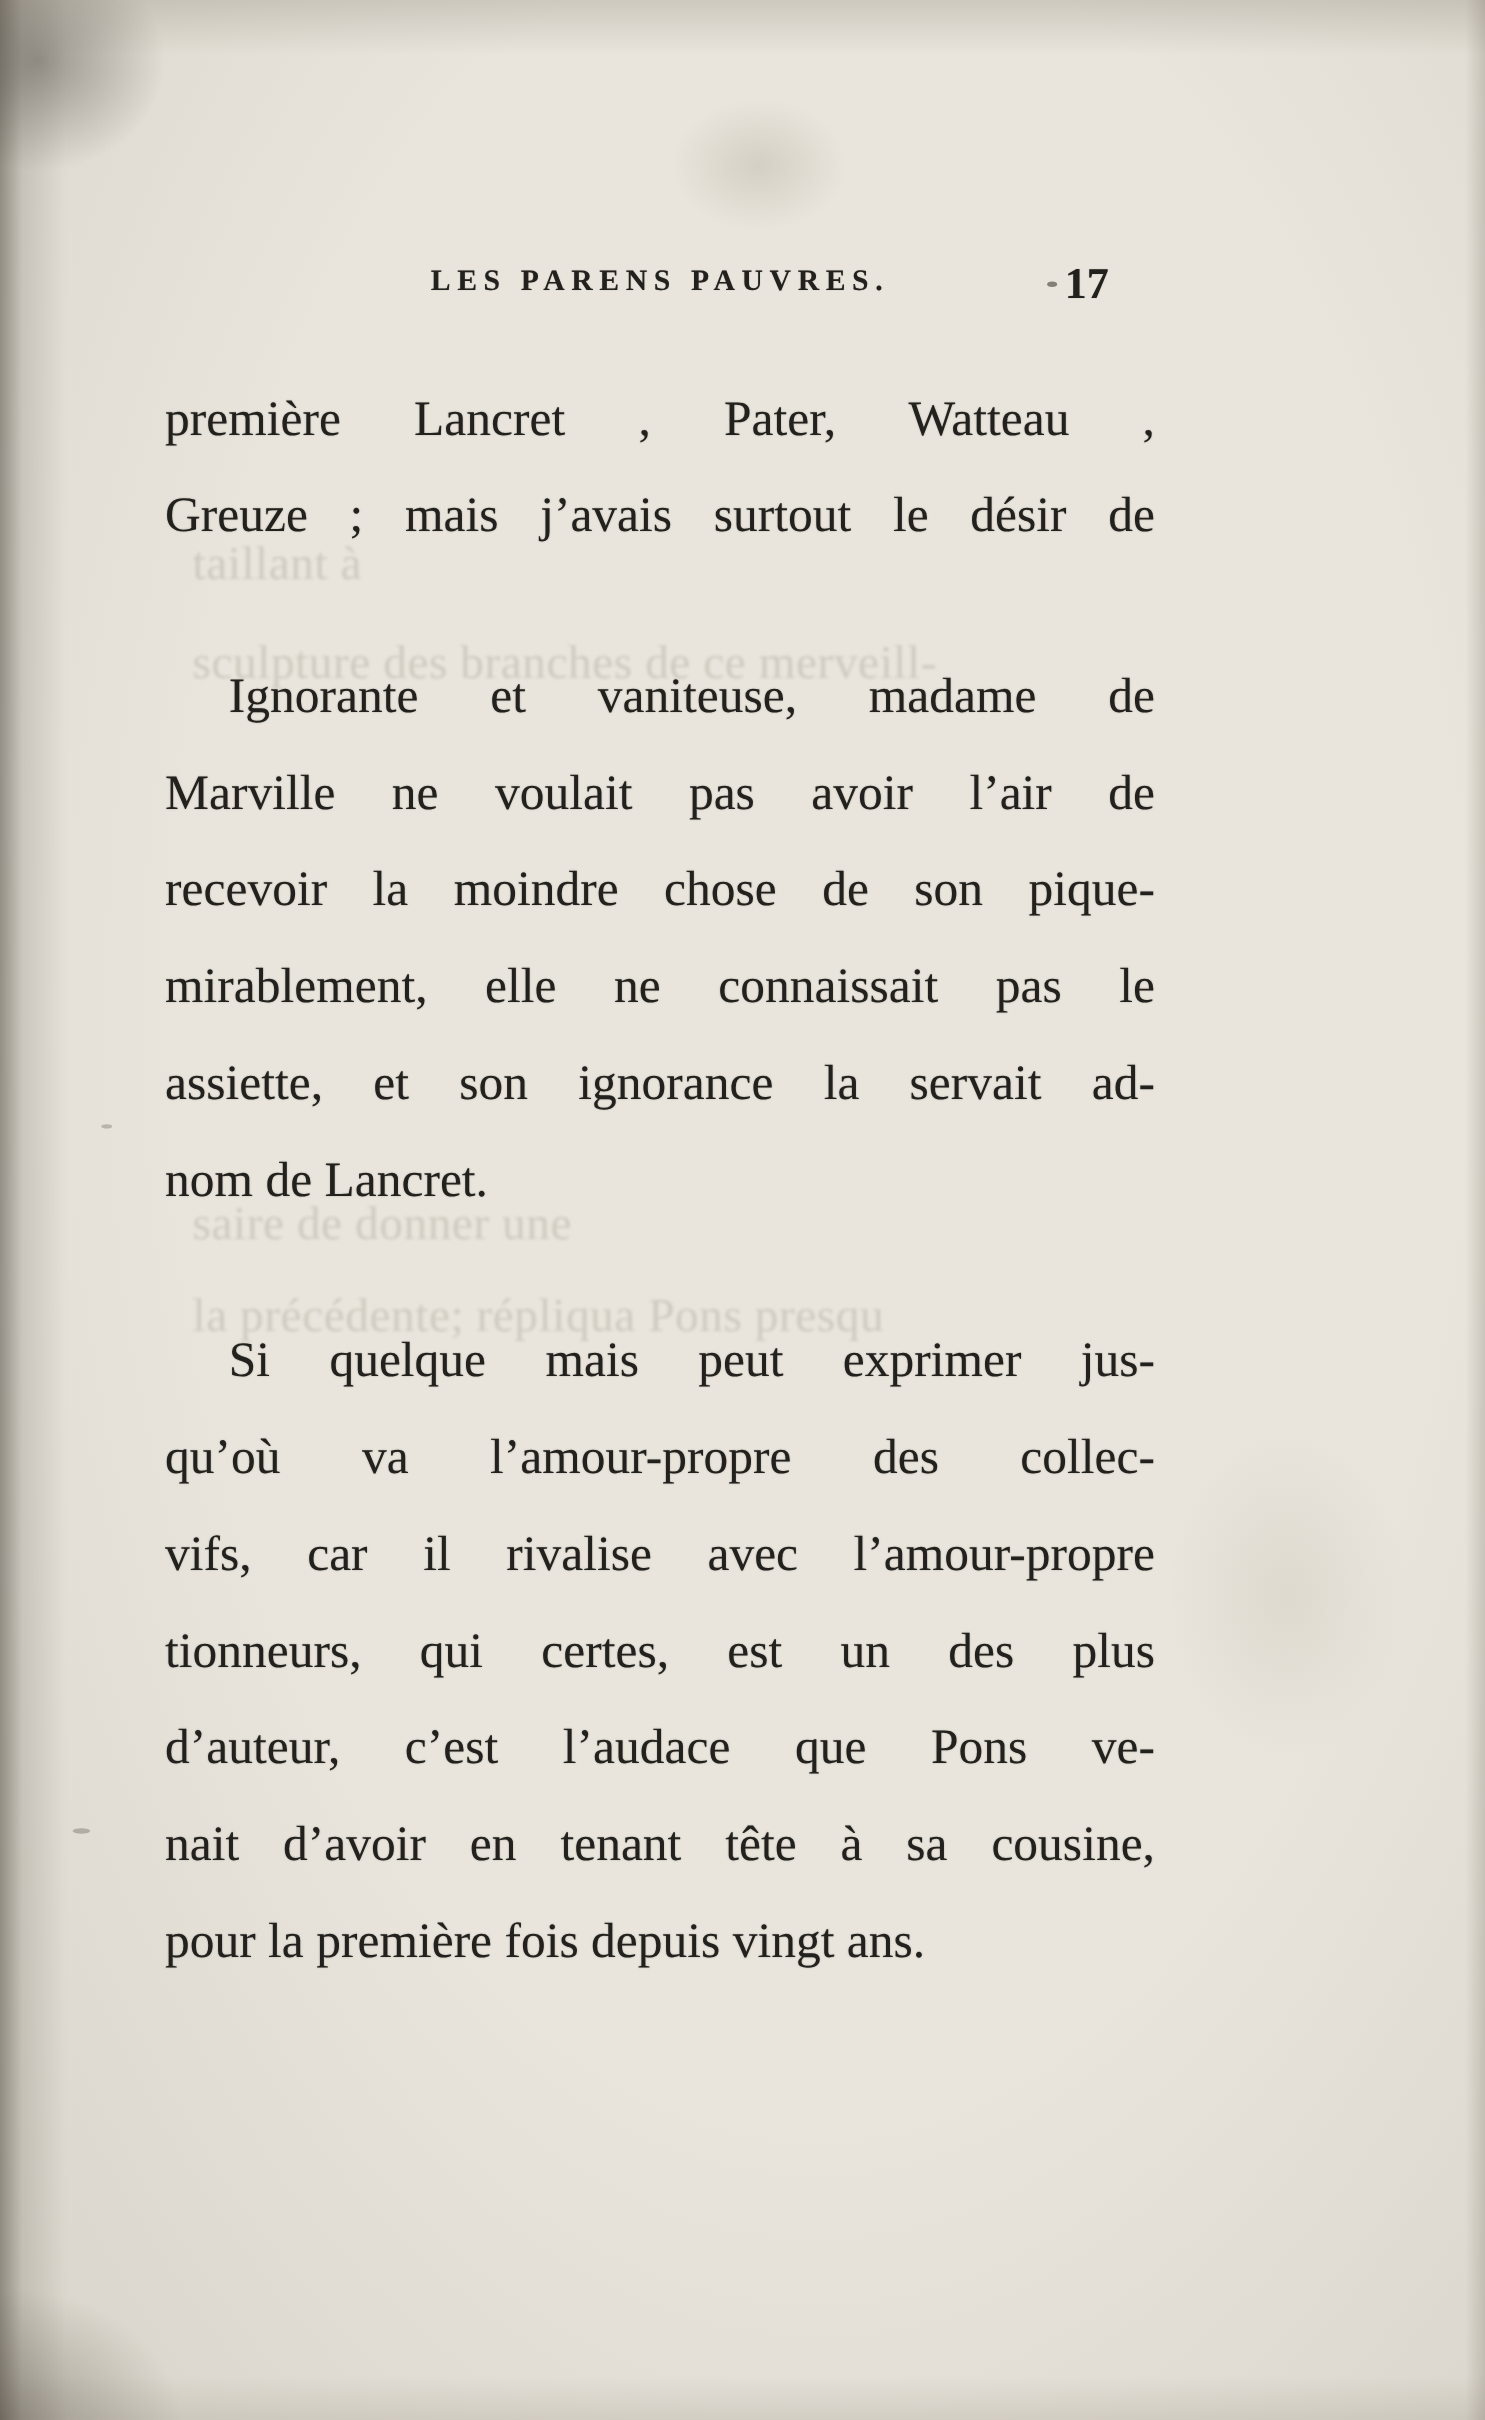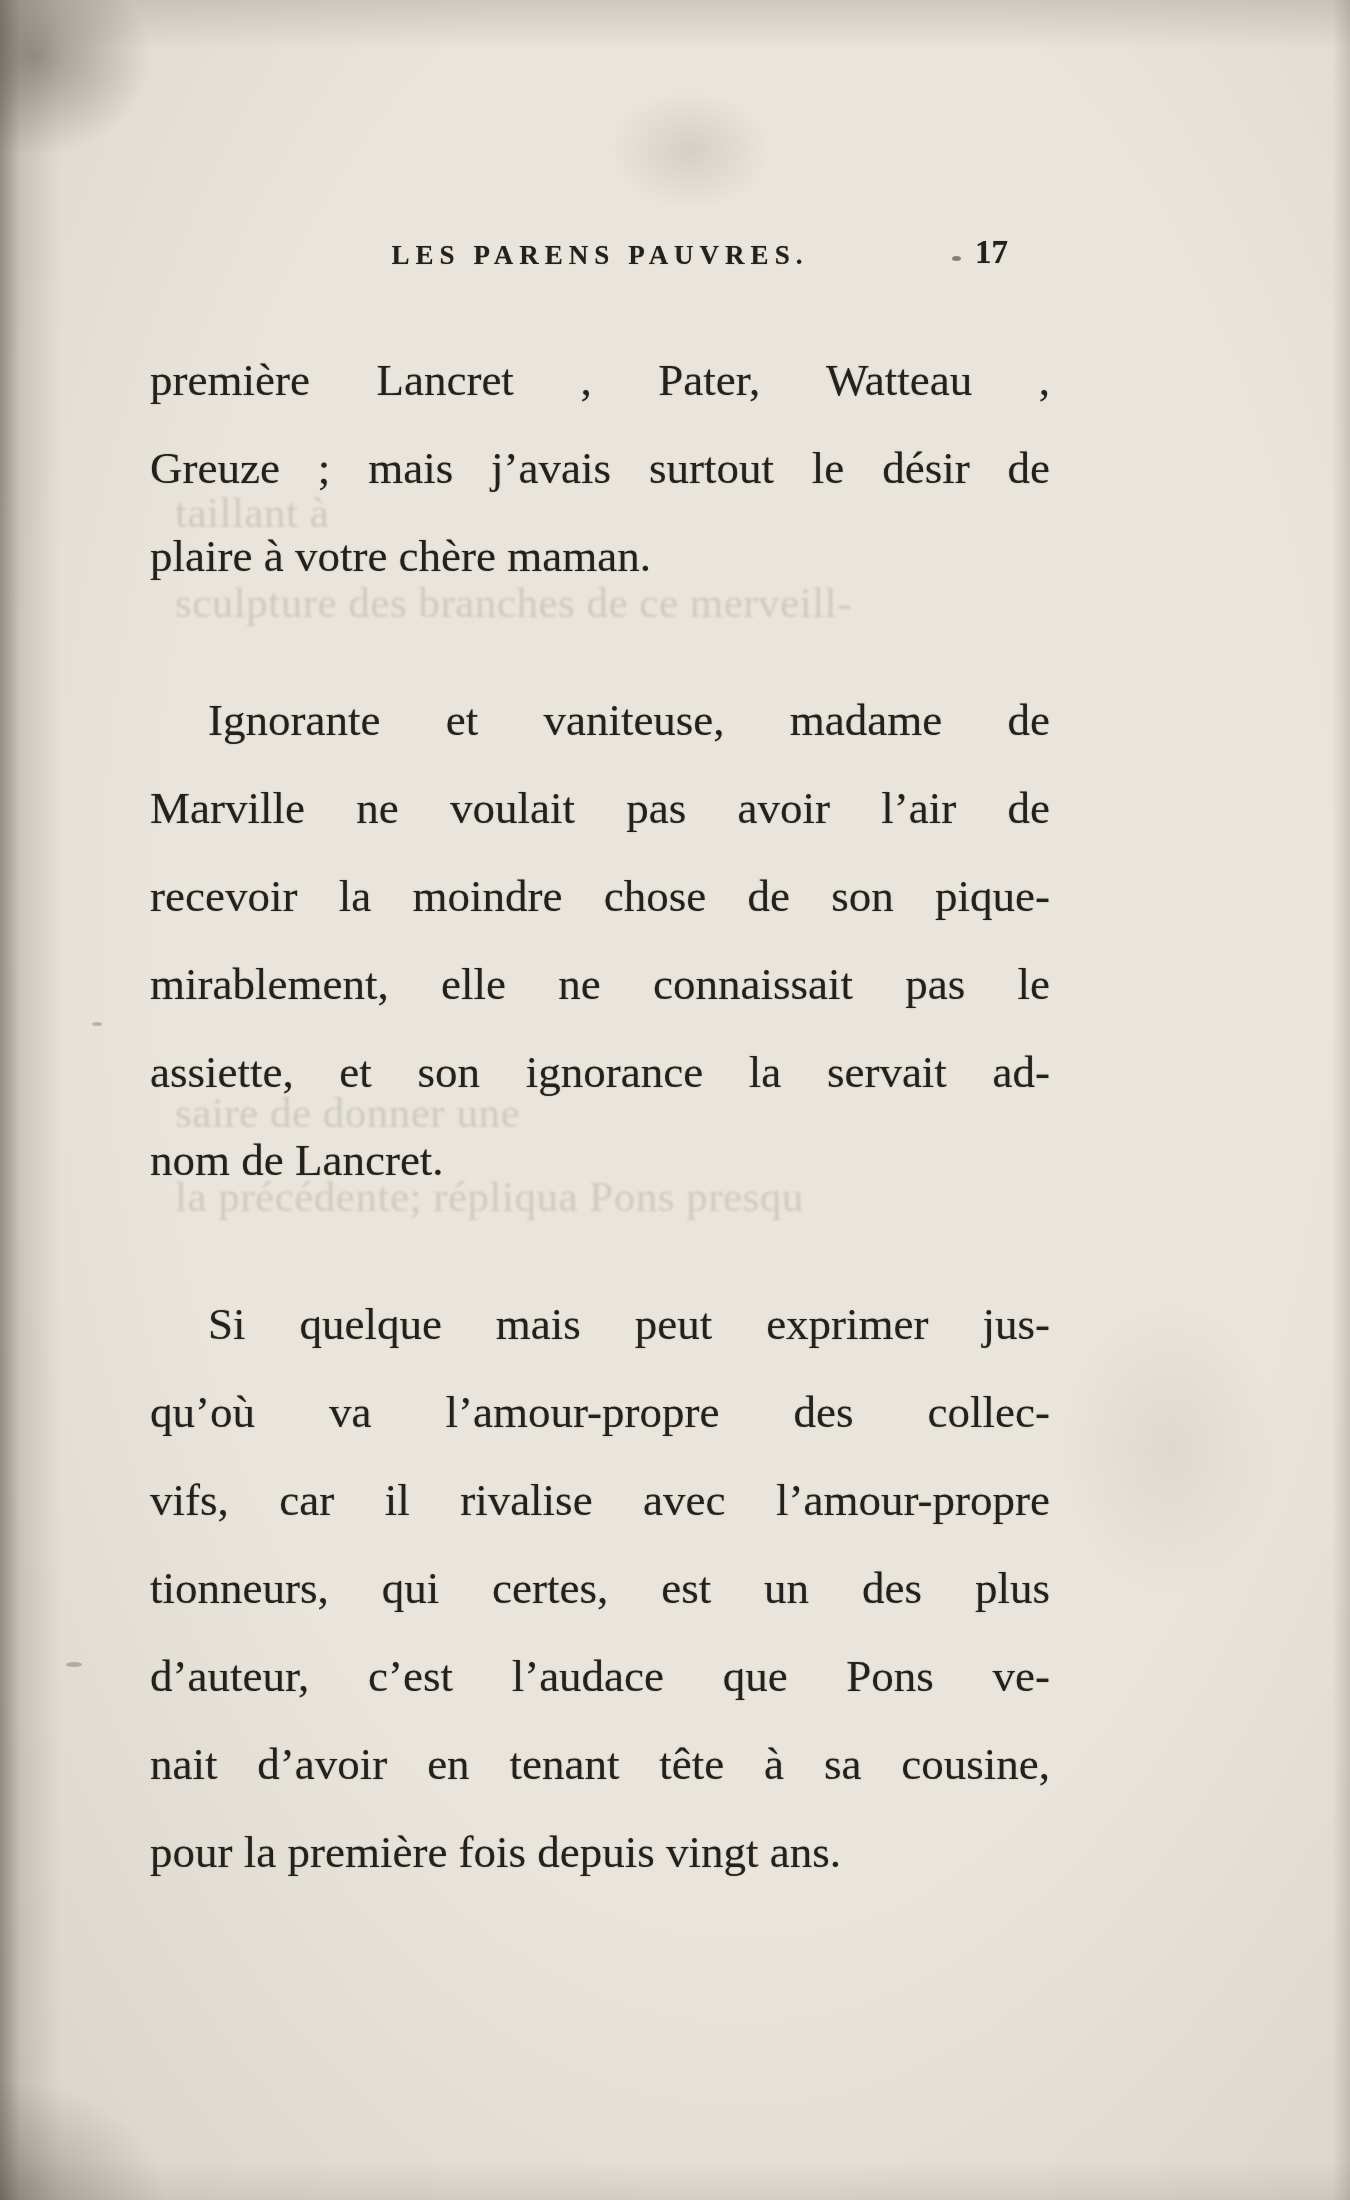--- a/index.html
+++ b/index.html
@@ -55,21 +55,21 @@
     position:relative;height:44px;margin-top:240px;
   }
   .running-title{
     position:absolute;left:0;right:0;text-align:center;
     font-size:27px;font-weight:700;letter-spacing:6px;
     color:var(--ink);
     text-shadow:0 0 1px rgba(30,28,24,.4);
   }
   .page-number{
     position:absolute;right:42px;top:-6px;
-    font-size:33px;font-weight:700;
+    font-size:40px;font-weight:700;
     text-shadow:0 0 1px rgba(30,28,24,.4);
   }
   .text-block{margin-top:52px;font-size:45px;line-height:88px;
     text-shadow:0 0 1.5px rgba(30,28,24,.35);}
   .para + .para{margin-top:76px;}
   .line{width:100%;text-align:justify;text-align-last:justify;white-space:nowrap;}
   .line.last{text-align-last:left;}
   .line.indent{padding-left:58px;box-sizing:border-box;}
 </style>
 </head>
@@ -92,21 +92,20 @@
   <div class="content">
     <header class="pagehead">
       <span class="running-title">LES PARENS PAUVRES.</span>
       <span class="page-number">17</span>
     </header>
 
     <main class="text-block">
       <div class="para">
         <div class="line">première Lancret , Pater, Watteau ,</div>
         <div class="line">Greuze ; mais j’avais surtout le désir de</div>
-        <div class="line last">plaire à votre chère maman.</div>
       </div>
 
       <div class="para">
         <div class="line indent">Ignorante et vaniteuse, madame de</div>
         <div class="line">Marville ne voulait pas avoir l’air de</div>
         <div class="line">recevoir la moindre chose de son pique-</div>
         <div class="line">mirablement, elle ne connaissait pas le</div>
         <div class="line">assiette, et son ignorance la servait ad-</div>
         <div class="line last">nom de Lancret.</div>
       </div>

